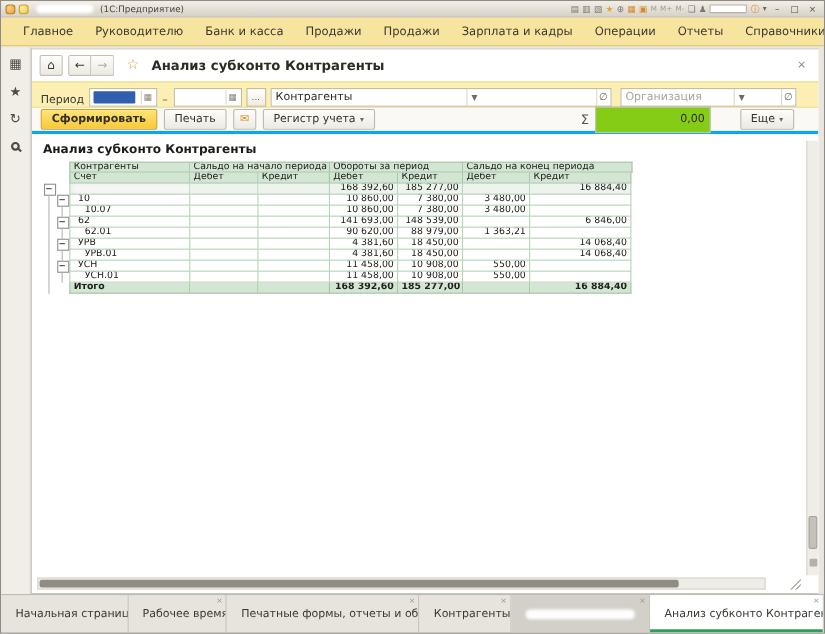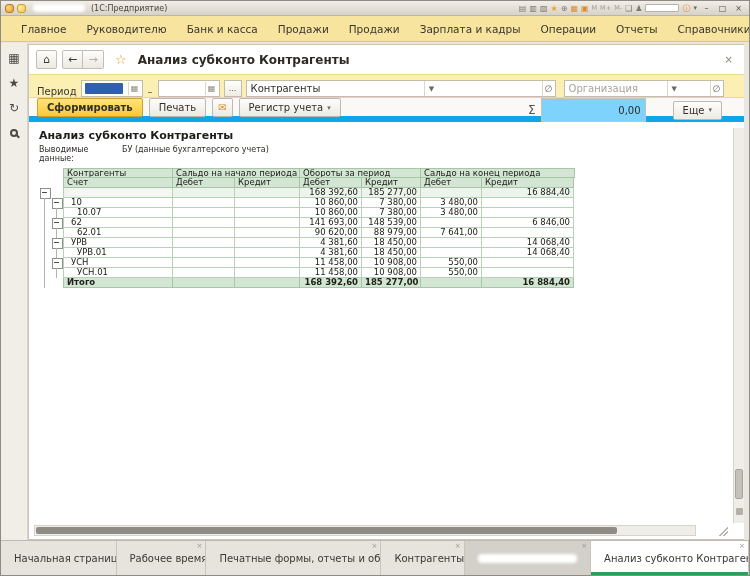--- a/index.html
+++ b/index.html
@@ -54,28 +54,28 @@
   .dash{color:#5a564d;padding:0 1px}
   .dots-btn{height:17px;width:18px;border:1px solid #c2bda9;background:linear-gradient(#fff,#efece2);display:flex;align-items:center;justify-content:center;font-size:8px;color:#55514a}
   .combo{flex:1;max-width:310px;padding-left:4px}
   .combo .txt{font-size:10px;color:#2e2b25}
   .combo .txt.placeholder{color:#a8a499}
   .combo-btn{margin-left:auto;width:13px;height:15px;display:flex;align-items:center;justify-content:center;font-size:7px;color:#6e6a60;border-left:1px solid #ddd8c6}
   .combo-btn.clear{font-size:9px}
   .combo.org{flex:0 0 160px;margin-left:4px}
 
   
-  .action-row{height:24px;background:#faf9f5;border-bottom:6px solid #0ea5e9;display:flex;align-items:flex-start;padding:0 8px;gap:6px}
+  .action-row{height:24px;background:#faf9f5;border-bottom:3px solid #0ea5e9;display:flex;align-items:center;padding:0 8px;gap:6px}
   .btn{height:19px;padding:0 9px;border:1px solid #bdb9b0;border-radius:2px;background:linear-gradient(#fefdfb,#eceae3);font-size:10px;color:#33302a;display:flex;align-items:center;gap:4px;white-space:nowrap}
   .btn.primary{background:linear-gradient(#ffe47a,#f9c938);border-color:#cfa12e;font-weight:bold}
   .btn.icon-only{padding:0 5px;color:#d98b2a;font-size:10px}
   .caret{font-size:7px;color:#6e6a60}
   .sum-wrap{margin-left:auto;display:flex;align-items:center;gap:5px}
   .sigma{font-size:12px;color:#55514a}
-  .sum-fld{width:105px;height:15px;background:#7dd3fc;border:1px solid #c6c2b8;font-size:10px;color:#2e2b25;display:flex;align-items:center;justify-content:flex-end;padding:11px 4px}
+  .sum-fld{width:105px;height:15px;background:#84cc16;border:1px solid #c6c2b8;font-size:10px;color:#2e2b25;display:flex;align-items:center;justify-content:flex-end;padding:11px 4px}
   .more-btn{margin-left:22px;margin-right:14px}
 
   
   .report{position:relative;flex:1;background:#fff;padding:7px 0 0 10px;overflow:hidden}
   .rep-title{font-size:11px;font-weight:bold;color:#1e1c18}
   .meta{display:flex;font-size:8px;color:#2e2b25;margin-top:3px;line-height:9px}
   .meta .lbl{width:83px;flex:none}
   .meta .dim-blob{background:#ececec;width:22px;height:7px;margin-left:2px;filter:blur(1.2px)}
 
   
@@ -218,24 +218,20 @@
           <span class="sum-fld">0,00</span>
           <span class="btn more-btn">
               <span>Еще</span>
               <span class="caret">▾</span>
             </span>
         </span>
       </div>
 
       <div class="report">
         <div class="rep-title">Анализ субконто Контрагенты</div>
-        <div class="meta">
-          <span class="lbl">Выводимые данные:</span>
-          <span>БУ (данные бухгалтерского учета)</span>
-        </div>
         <div class="ttable" id="report-table">
             <div class="trow hrow top">
               <div class="rail"></div>
               <div class="tcell g0 first">Контрагенты</div>
               <div class="tcell g1">Сальдо на начало периода</div>
               <div class="tcell g2">Обороты за период</div>
               <div class="tcell g3">Сальдо на конец периода</div>
             </div>
             <div class="trow hrow">
               <div class="rail"></div>
@@ -302,21 +298,21 @@
             <div class="trow">
               <div class="rail">
                 <span class="slot line"></span>
                 <span class="slot line"></span>
               </div>
               <div class="tcell c0 first lvl2">62.01</div>
               <div class="tcell num c1"></div>
               <div class="tcell num c2"></div>
               <div class="tcell num c3">90 620,00</div>
               <div class="tcell num c4">88 979,00</div>
-              <div class="tcell num c5">7 641,00</div>
+              <div class="tcell num c5">1 363,21</div>
               <div class="tcell num c6"></div>
             </div>
             <div class="trow">
               <div class="rail">
                 <span class="slot line"></span>
                 <span class="slot box"></span>
               </div>
               <div class="tcell c0 first lvl1">УРВ</div>
               <div class="tcell num c1"></div>
               <div class="tcell num c2"></div>

